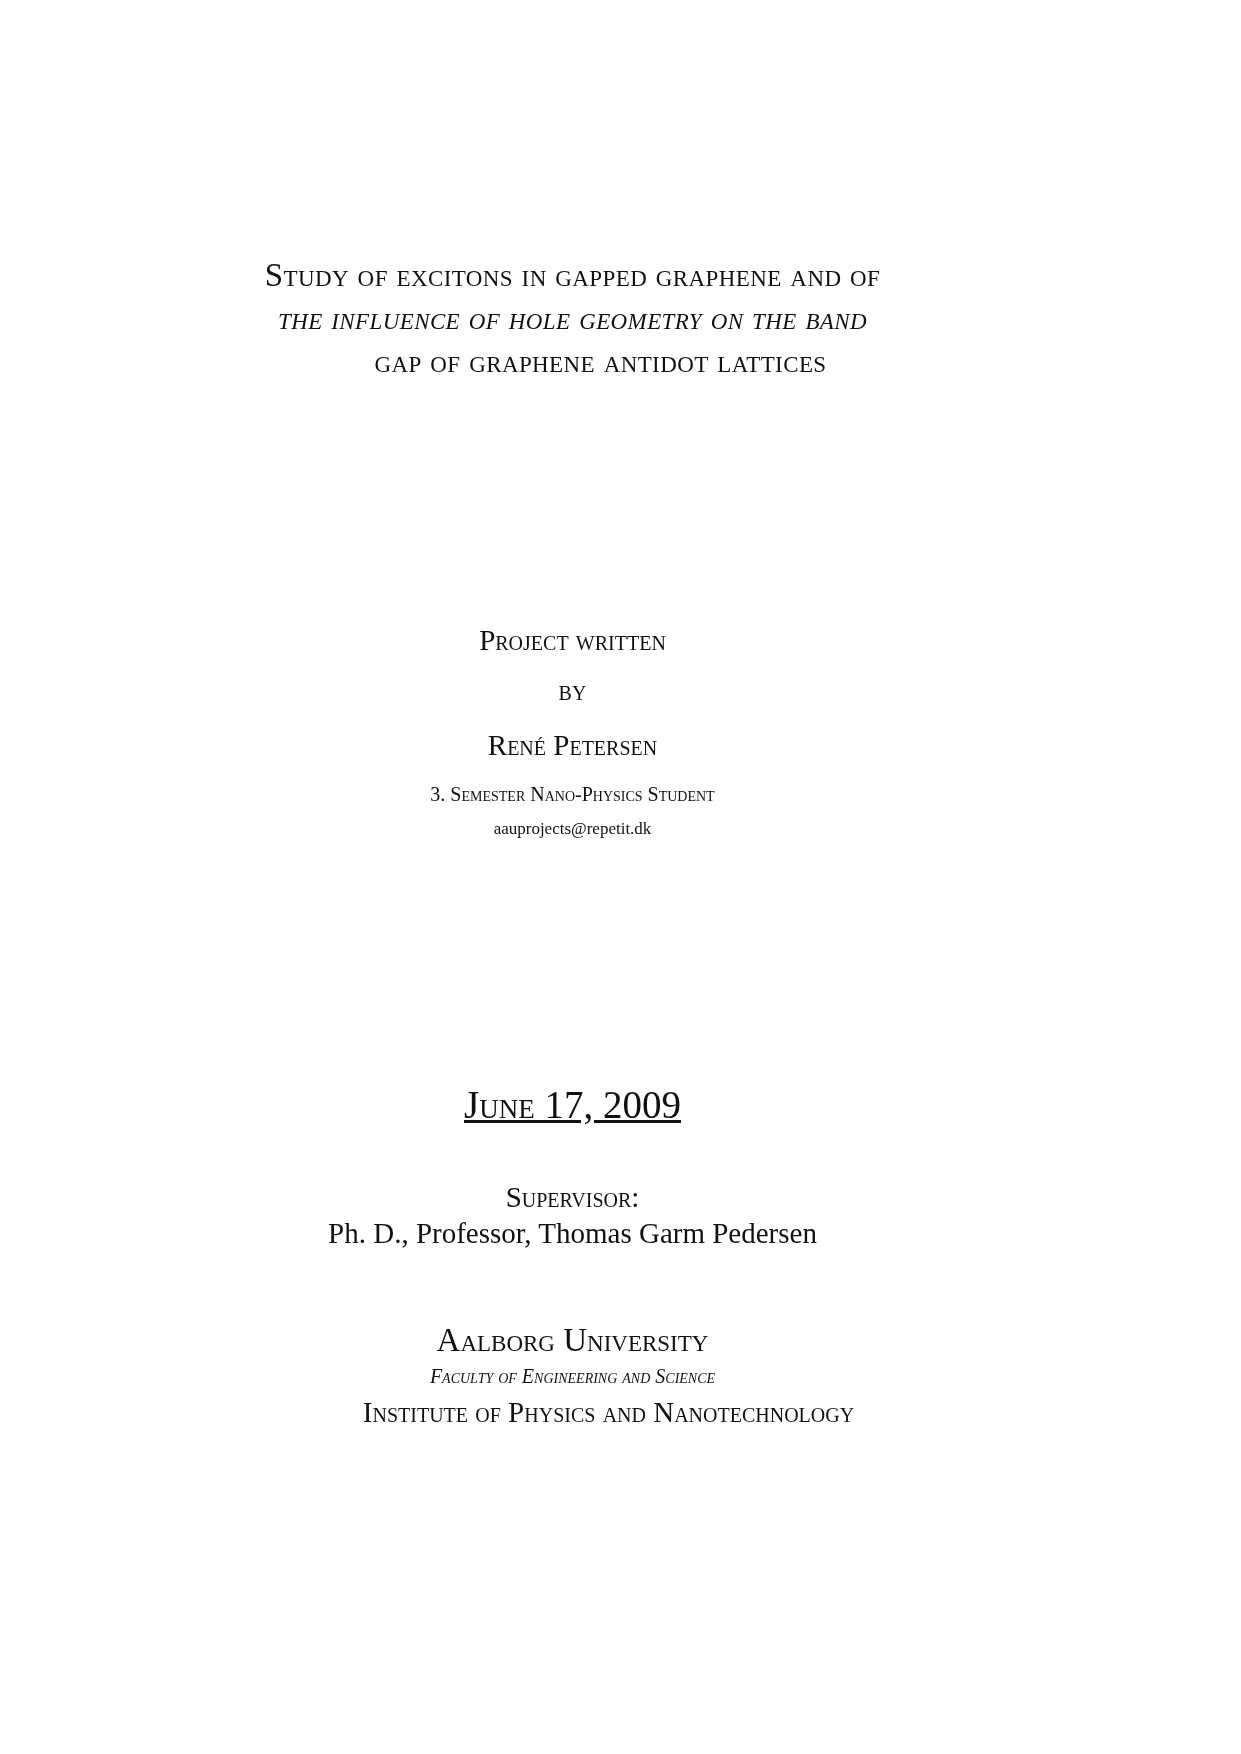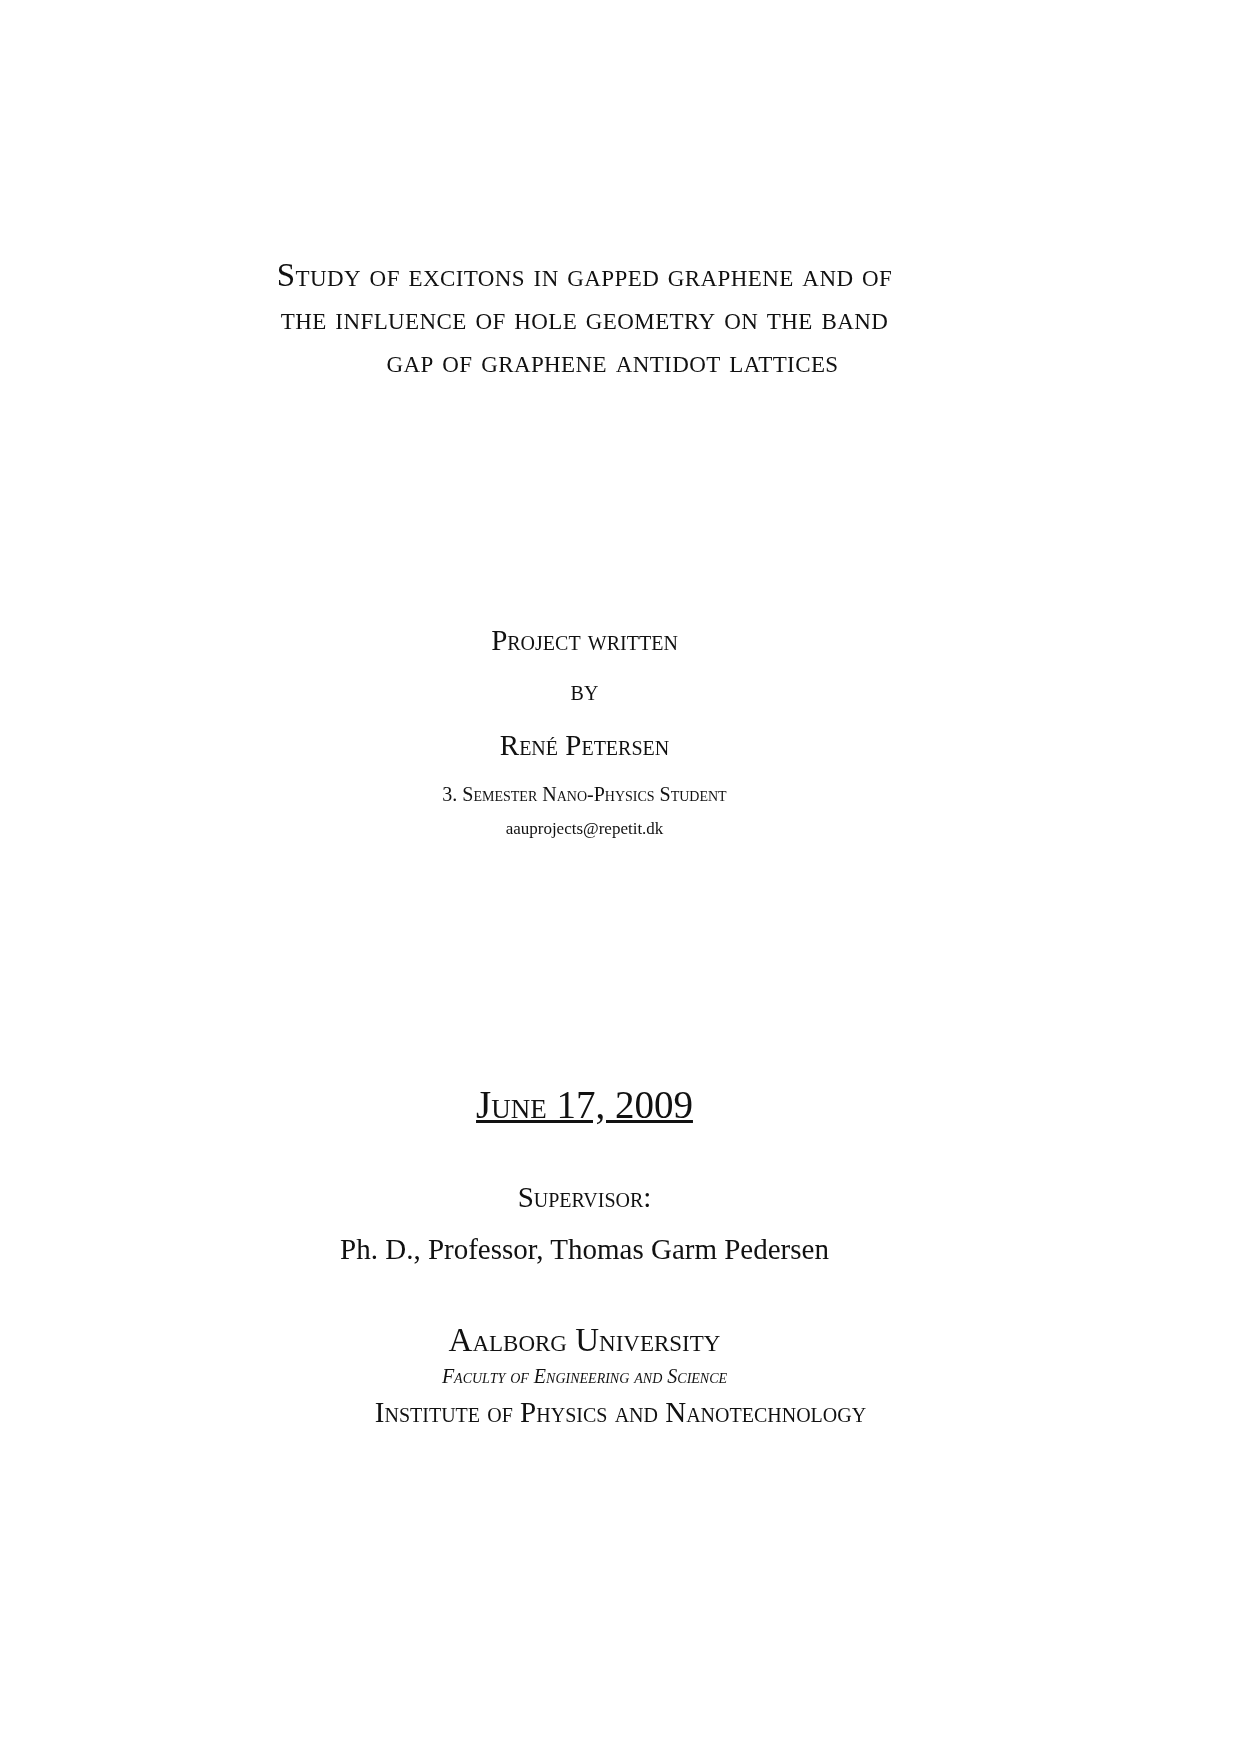--- a/index.html
+++ b/index.html
@@ -10,44 +10,44 @@
     body {
       width: 1241px;
       height: 1754px;
       position: relative;
       overflow: hidden;
       font-family: "Liberation Serif", "DejaVu Serif", serif;
       color: #111111;
     }
     .line {
       position: absolute;
-      left: 16px;
+      left: 4px;
       width: 1137px;
       text-align: center;
       white-space: nowrap;
       font-variant: small-caps;
     }
     .title {
       font-size: 33px;
       letter-spacing: 0.4px;
       line-height: 40px;
     }
     .t1 { top: 255px; }
-    .t2 { top: 298px; }
+    .t2 { top: 298px; font-style: italic; }
     .t3 { top: 341px; padding-left: 28px; }
 
     .project { top: 622px; font-size: 29px; line-height: 36px; }
     .by { top: 672px; font-size: 29px; line-height: 36px; }
     .author { top: 727px; font-size: 29px; line-height: 36px; }
     .role { top: 781px; font-size: 20px; line-height: 26px; }
     .email { top: 818px; font-size: 17px; line-height: 22px; font-variant: normal; }
 
     .date { top: 1087px; font-size: 39px; line-height: 36px; text-decoration: underline; }
     .sup-label { top: 1179px; font-size: 29px; line-height: 36px; }
-    .sup-name { top: 1215px; font-size: 29px; line-height: 36px; font-variant: normal; margin-top: 16px; }
+    .sup-name { top: 1215px; font-size: 29px; line-height: 36px; font-variant: normal; }
 
     .univ { top: 1322px; font-size: 33px; line-height: 36px; }
     .faculty { top: 1358px; font-size: 20px; line-height: 36px; font-style: italic; }
     .institute { top: 1394px; font-size: 29px; line-height: 36px; margin-left: 36px; }
   </style>
 </head>
 <body>
 
 <div>
   <div>

